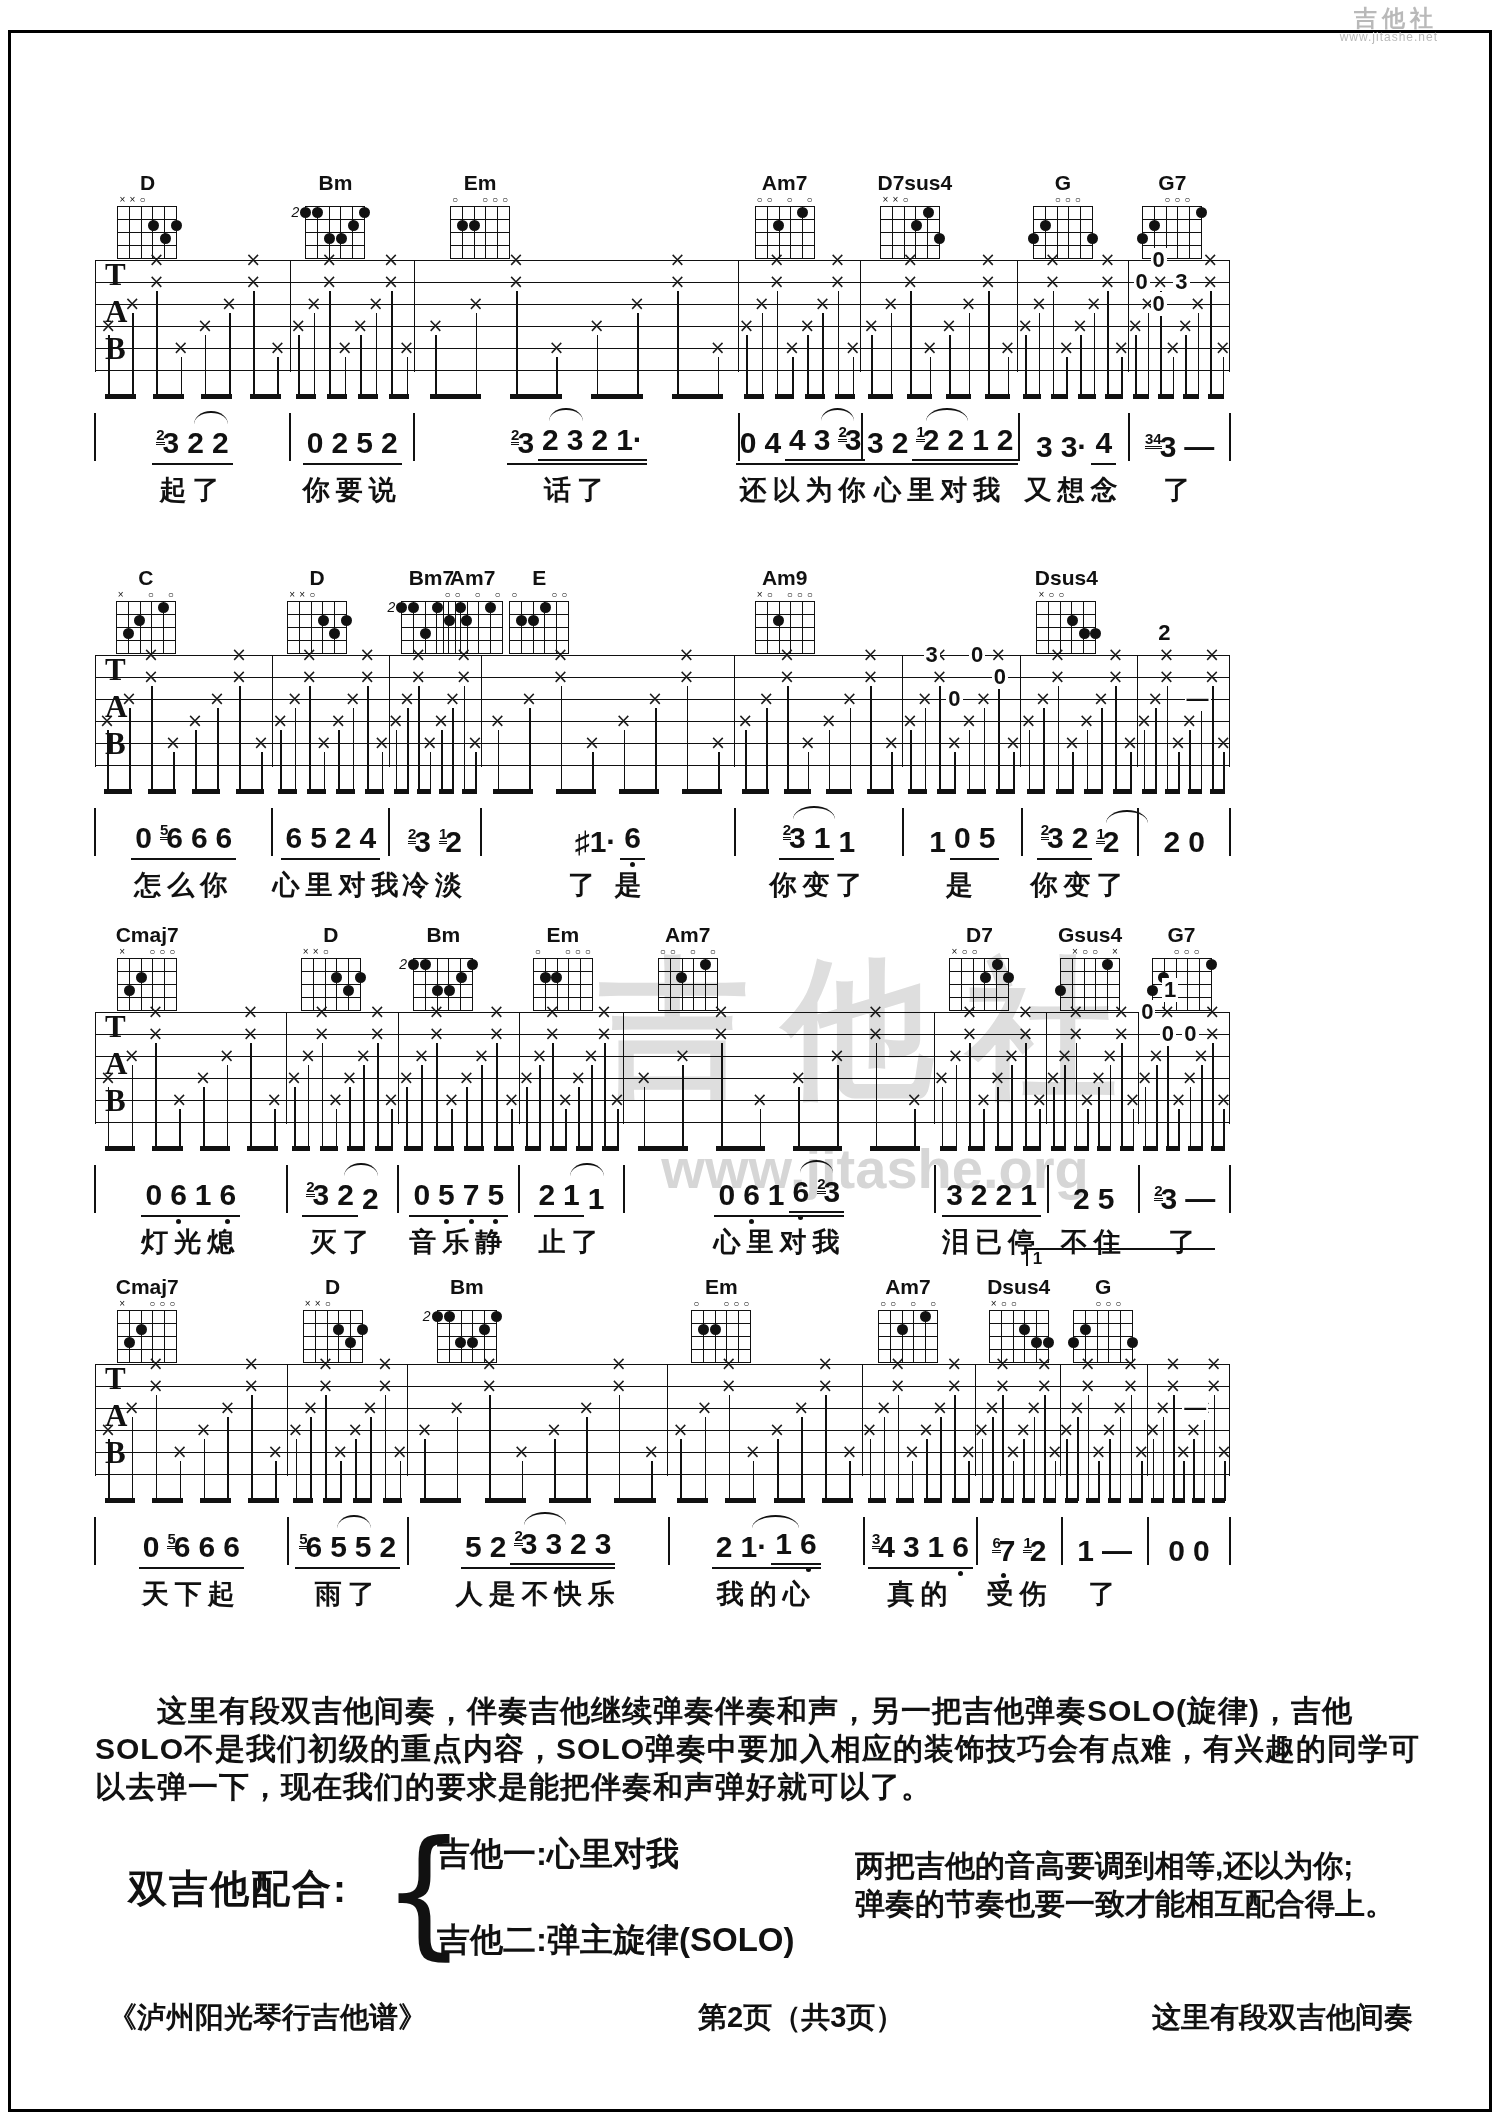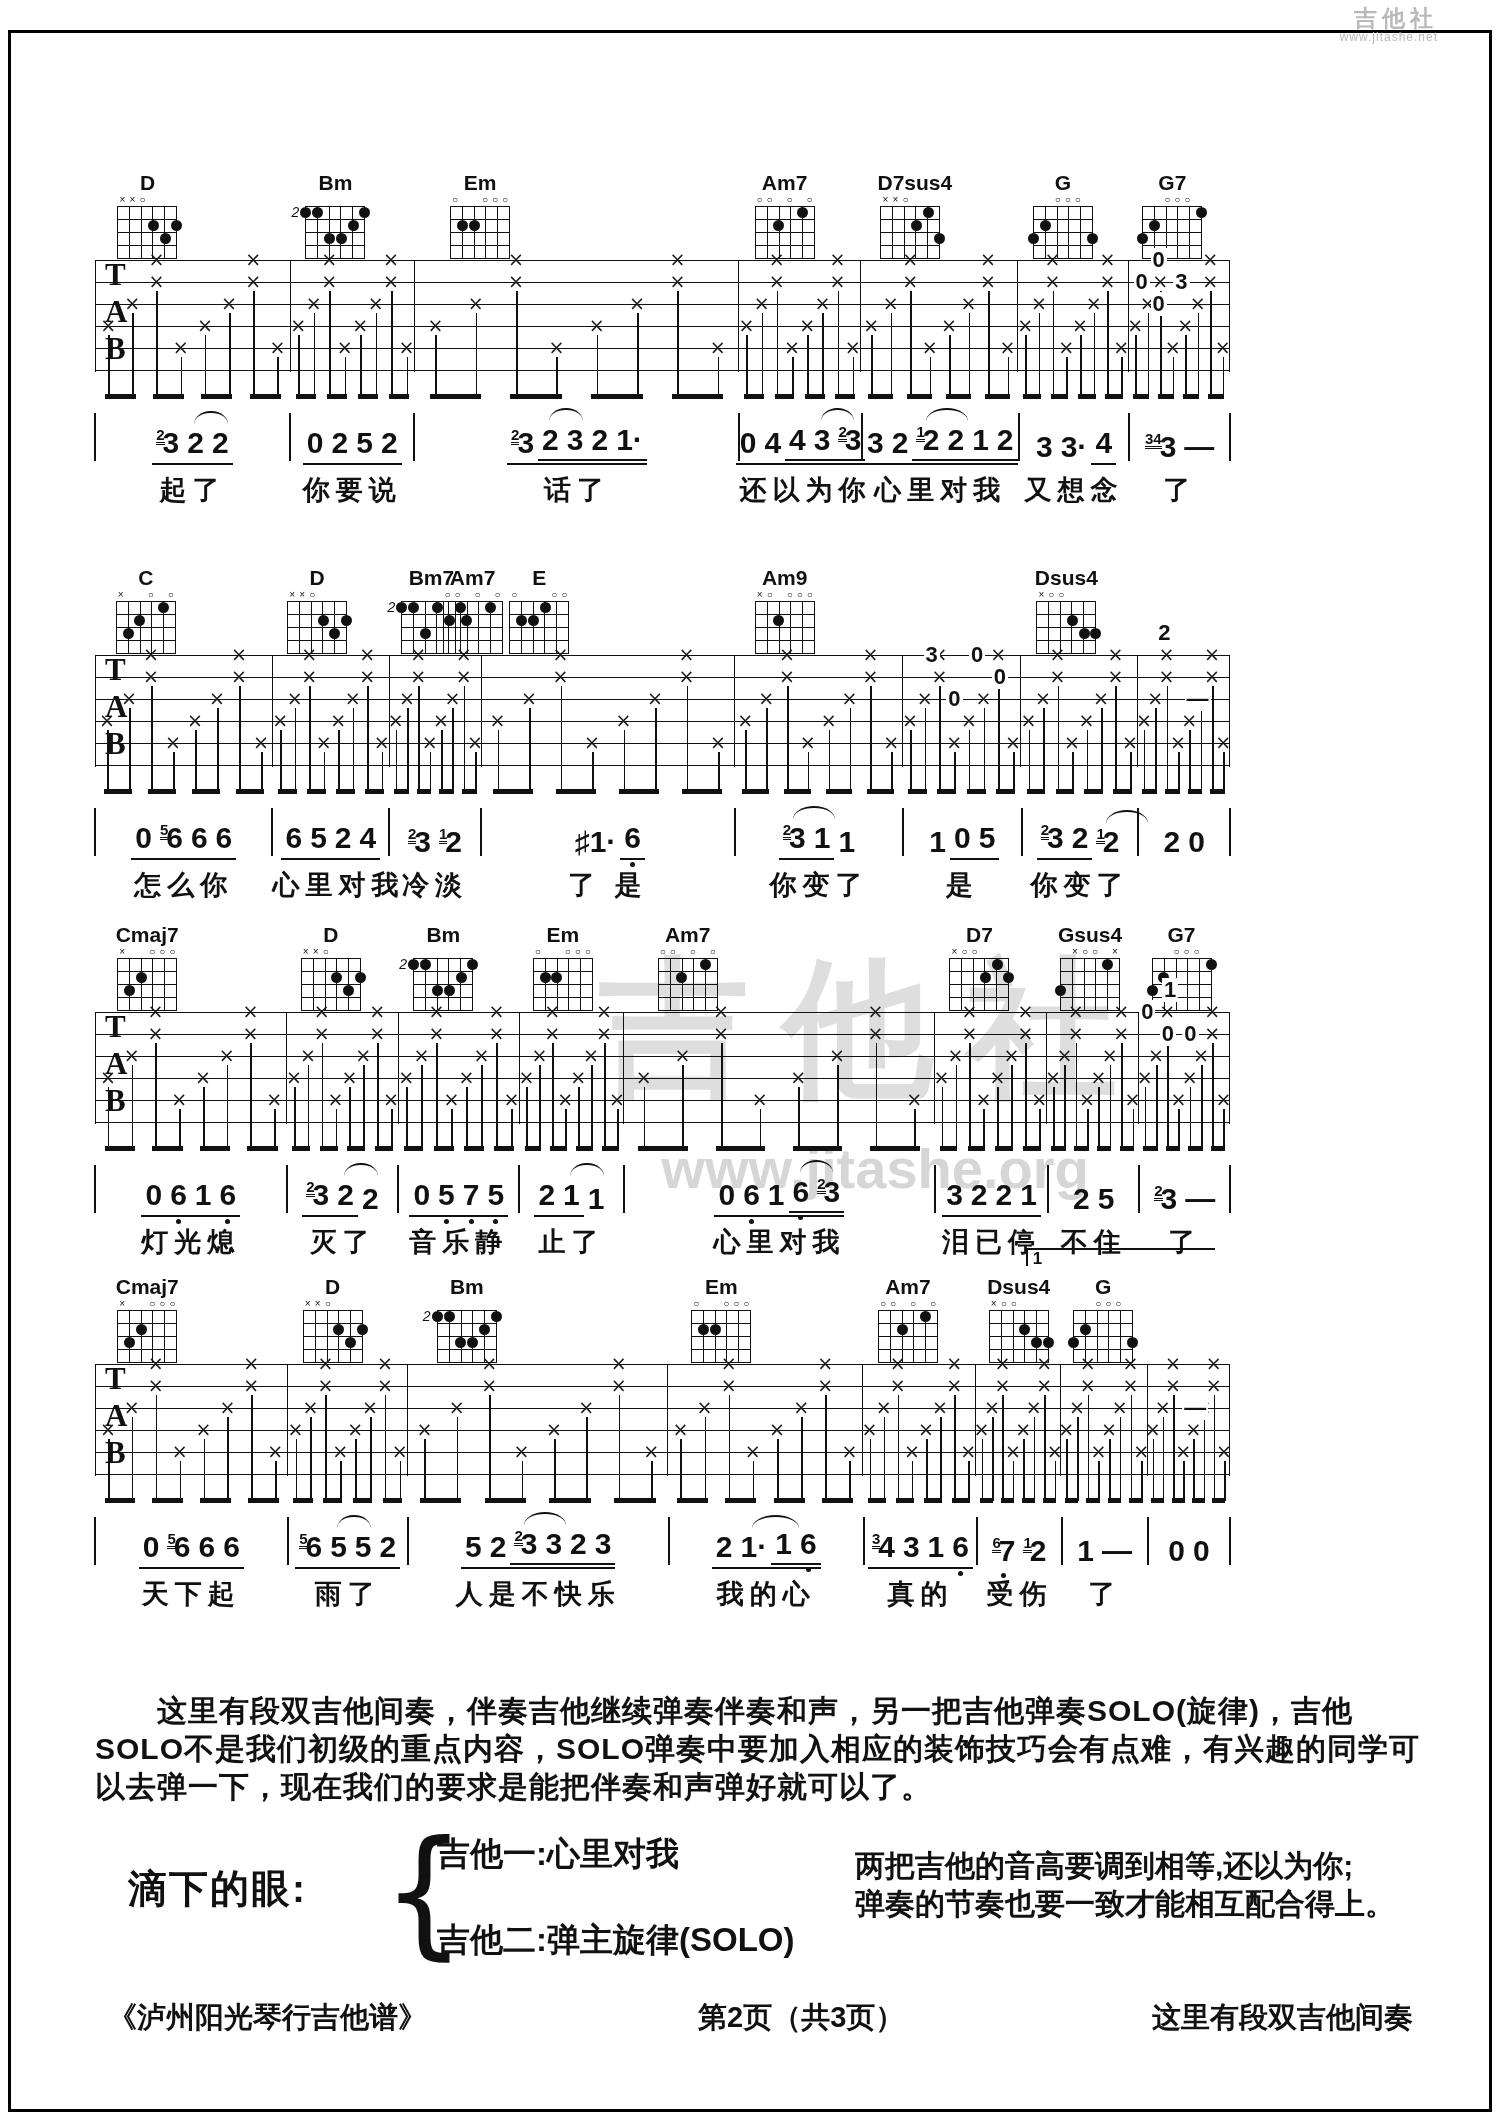--- a/index.html
+++ b/index.html
@@ -2331,21 +2331,21 @@
           </div>
           <div class="ly"></div>
         </div>
       </div>
     </div>
   </div>
 
 <div class="para">这里有段双吉他间奏，伴奏吉他继续弹奏伴奏和声，另一把吉他弹奏SOLO(旋律)，吉他SOLO不是我们初级的重点内容，SOLO弹奏中要加入相应的装饰技巧会有点难，有兴趣的同学可以去弹一下，现在我们的要求是能把伴奏和声弹好就可以了。</div>
 
 <div class="duet">
-  <div class="duet-label">滴下的眼:</div>
+  <div class="duet-label">双吉他配合:</div>
   <div class="duet-brace">{</div>
   <div class="duet-item1">吉他一:心里对我</div>
   <div class="duet-item2">吉他二:弹主旋律(SOLO)</div>
   <div class="duet-note1">两把吉他的音高要调到相等,还以为你;</div>
   <div class="duet-note2">弹奏的节奏也要一致才能相互配合得上。</div>
 </div>
 
 <div class="footer">
   <span class="fl">《泸州阳光琴行吉他谱》</span>
   <span class="fc">第2页（共3页）</span>

